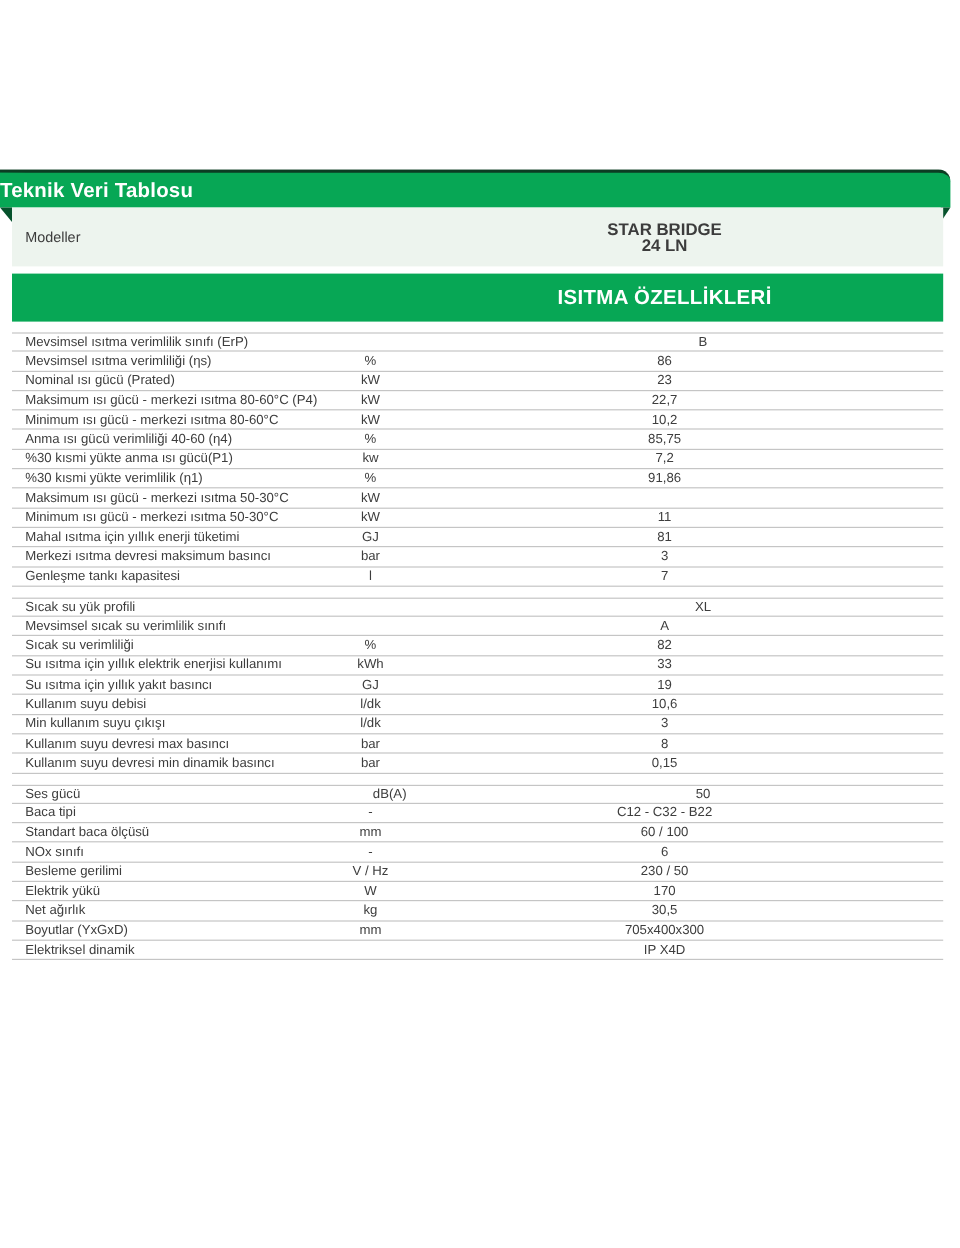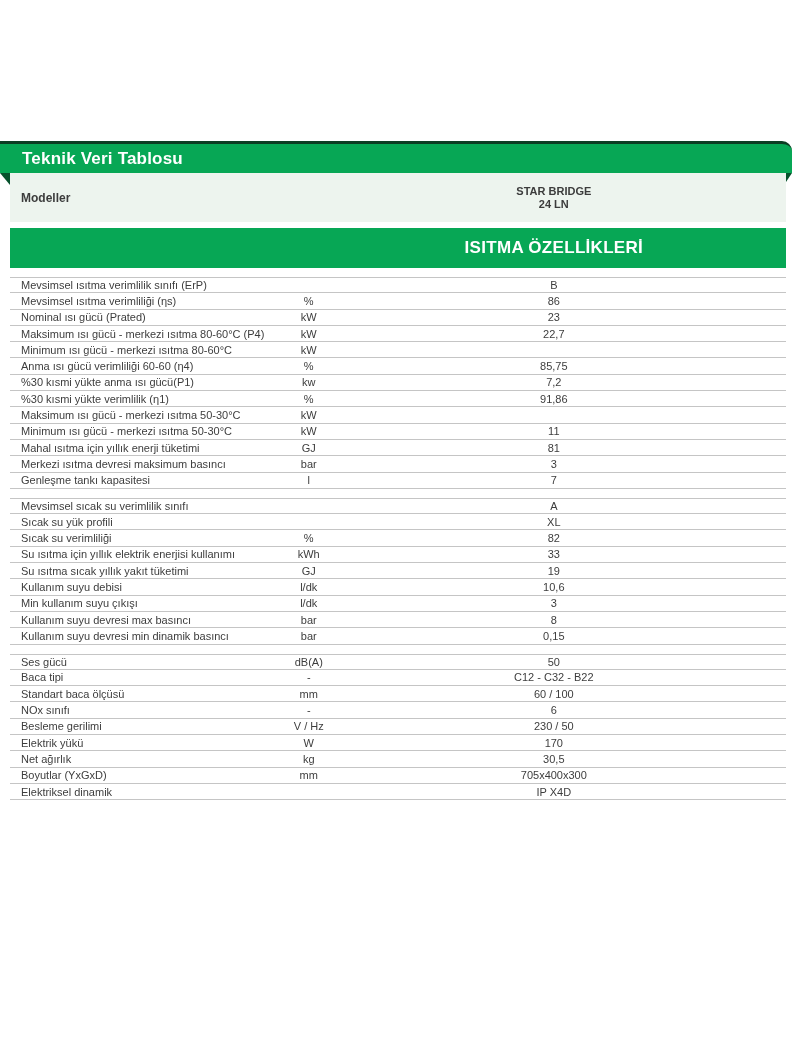--- a/index.html
+++ b/index.html
@@ -11,58 +11,58 @@
   .page{position:relative;width:800px;height:1040px;background:#fff;overflow:hidden;}
 
   
   .banner{
     position:absolute;left:0;top:141px;width:792px;height:32px;
     box-sizing:border-box;
     background:var(--green);
     border-top:3px solid #0c3d23;
     border-radius:0 10px 0 0;
     color:#ffffff;font-size:17px;font-weight:bold;
-    line-height:29px;padding-left:22px;letter-spacing:.2px;
+    line-height:29px;letter-spacing:.2px;
   }
   .fold{position:absolute;top:173px;width:0;height:0;}
   .fold-left{left:0;border-top:12px solid var(--dkgreen);border-left:10px solid transparent;}
   .fold-right{left:784px;border-top:12px solid var(--dkgreen);border-right:8px solid transparent;}
 
   
   .spec-table{position:absolute;left:10px;top:173px;width:776px;}
 
   .model-row{
     display:grid;grid-template-columns:34% 9% 57%;
     height:49px;align-items:center;
     background:#edf4ee;
   }
-  .models-label{font-weight:bold;font-size:12px;color:#3c3c3c;padding-left:11px;}
+  .models-label{font-weight:normal;font-size:12px;color:#3c3c3c;padding-left:11px;}
   .model-name{
-    text-align:center;font-weight:bold;font-size:11px;color:#3c3c3c;
+    text-align:center;font-weight:bold;font-size:14px;color:#3c3c3c;
     line-height:13px;padding-right:22px;
   }
 
   .section{margin-top:6px;}
   .section-bar{
     height:40px;background:var(--green);
     display:grid;grid-template-columns:43% 57%;align-items:center;
   }
   .section-title{
     grid-column:2;text-align:center;color:#ffffff;
     font-weight:bold;font-size:17px;letter-spacing:.3px;padding-right:22px;
   }
 
   .rows{margin-top:9px;}
   .row{
     display:grid;grid-template-columns:34% 9% 57%;
     height:16.3px;box-sizing:border-box;align-items:center;
     border-bottom:1px solid #c5c5c5;
     font-size:11px;color:#3d3d3d;
   }
-  .rows .row:first-child{border-top:1px solid #c5c5c5;}
+  .rows .row:first-child{border-top:1px solid #c5c5c5;gap:16px;}
   .cell-label{padding-left:11px;white-space:nowrap;overflow:hidden;}
   .cell-unit{text-align:center;white-space:nowrap;}
   .cell-value{text-align:center;padding-right:22px;white-space:nowrap;}
 </style>
 </head>
 <body>
 
 <div class="page">
 
   <div class="banner">
@@ -108,24 +108,25 @@
 
   <div class="row">
     <div class="cell-label">Maksimum ısı gücü - merkezi ısıtma 80-60°C (P4)</div>
     <div class="cell-unit">kW</div>
     <div class="cell-value">22,7</div>
   </div>
 
   <div class="row">
     <div class="cell-label">Minimum ısı gücü - merkezi ısıtma 80-60°C</div>
     <div class="cell-unit">kW</div>
-  </div>
-
-  <div class="row">
-    <div class="cell-label">Anma ısı gücü verimliliği 60-60 (η4)</div>
+    <div class="cell-value">10,2</div>
+  </div>
+
+  <div class="row">
+    <div class="cell-label">Anma ısı gücü verimliliği 40-60 (η4)</div>
     <div class="cell-unit">%</div>
     <div class="cell-value">85,75</div>
   </div>
 
   <div class="row">
     <div class="cell-label">%30 kısmi yükte anma ısı gücü(P1)</div>
     <div class="cell-unit">kw</div>
     <div class="cell-value">7,2</div>
   </div>
 
@@ -162,45 +163,45 @@
     <div class="cell-label">Genleşme tankı kapasitesi</div>
     <div class="cell-unit">l</div>
     <div class="cell-value">7</div>
   </div>
 </div>
   </section>
 
   <section class="section">
     <div class="rows">
   <div class="row">
+    <div class="cell-label">Sıcak su yük profili</div>
+    <div class="cell-unit"></div>
+    <div class="cell-value">XL</div>
+  </div>
+
+  <div class="row">
     <div class="cell-label">Mevsimsel sıcak su verimlilik sınıfı</div>
     <div class="cell-unit"></div>
     <div class="cell-value">A</div>
-  </div>
-
-  <div class="row">
-    <div class="cell-label">Sıcak su yük profili</div>
-    <div class="cell-unit"></div>
-    <div class="cell-value">XL</div>
   </div>
 
   <div class="row">
     <div class="cell-label">Sıcak su verimliliği</div>
     <div class="cell-unit">%</div>
     <div class="cell-value">82</div>
   </div>
 
   <div class="row">
     <div class="cell-label">Su ısıtma için yıllık elektrik enerjisi kullanımı</div>
     <div class="cell-unit">kWh</div>
     <div class="cell-value">33</div>
   </div>
 
   <div class="row">
-    <div class="cell-label">Su ısıtma sıcak yıllık yakıt tüketimi</div>
+    <div class="cell-label">Su ısıtma için yıllık yakıt basıncı</div>
     <div class="cell-unit">GJ</div>
     <div class="cell-value">19</div>
   </div>
 
   <div class="row">
     <div class="cell-label">Kullanım suyu debisi</div>
     <div class="cell-unit">l/dk</div>
     <div class="cell-value">10,6</div>
   </div>
 

